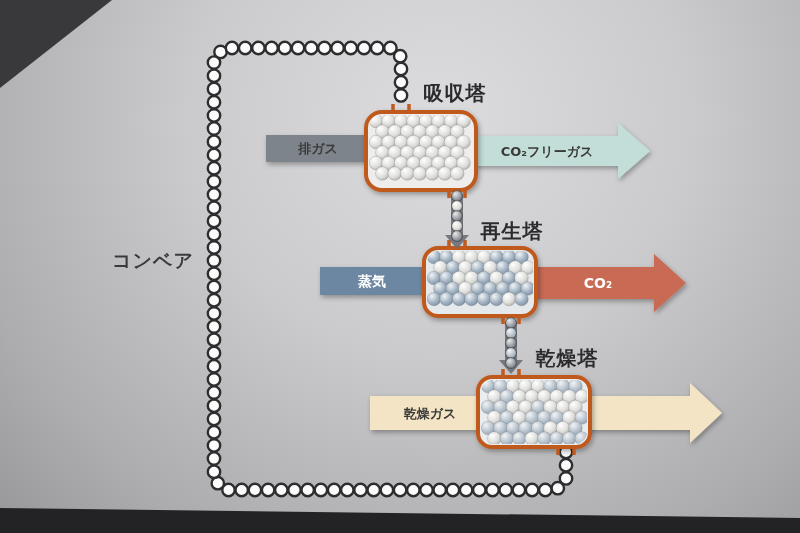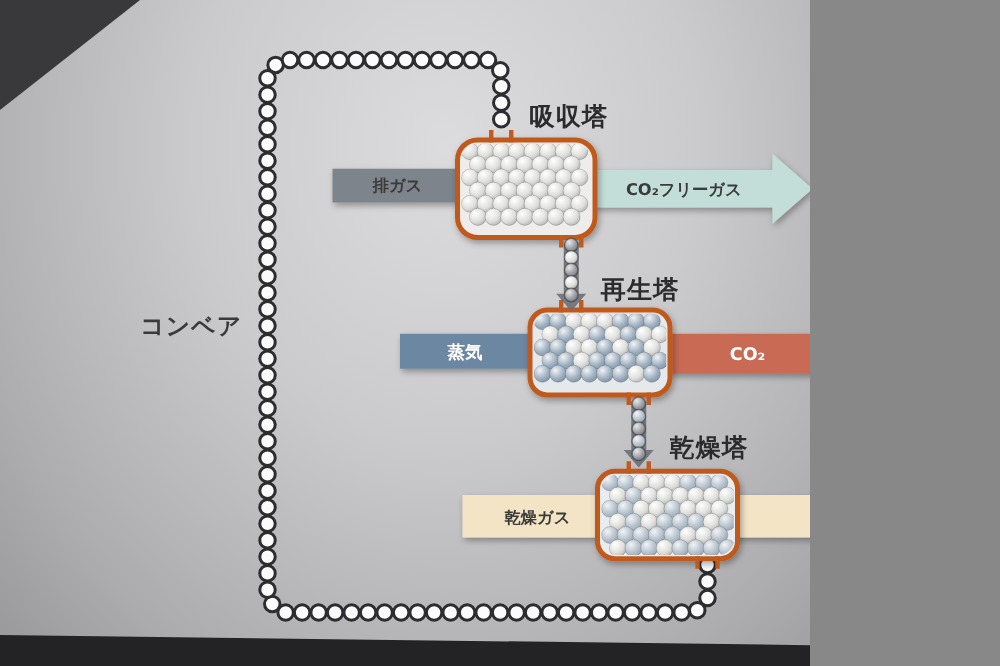--- a/index.html
+++ b/index.html
@@ -1,17 +1,17 @@
 <!DOCTYPE html>
 <html><head>
 <meta charset="utf-8">
 <style>
   html,body{margin:0;padding:0;background:#888;}
   #stage{
-    position:relative;width:648px;height:533px;overflow:hidden;
+    position:relative;width:800px;height:533px;overflow:hidden;
     background:radial-gradient(ellipse at 55% 22%, #dcdcde 0%, #cbcbcd 40%, #adadaf 78%, #97979a 100%);
     font-family:"DejaVu Sans","Liberation Sans",sans-serif;
   }
   svg{position:absolute;top:0;left:0;}
   text{font-family:"DejaVu Sans","Liberation Sans",sans-serif;}
   .tower-label{font-size:20px;font-weight:600;fill:#2b2b2d;letter-spacing:1px;}
   .conveyor-label{font-size:19px;font-weight:600;fill:#3a3a3c;letter-spacing:1px;}
   .arrow-label-dark{font-size:13px;font-weight:600;fill:#3a3a38;}
   .arrow-label-light{font-size:14px;font-weight:600;fill:#ffffff;}
 </style>

